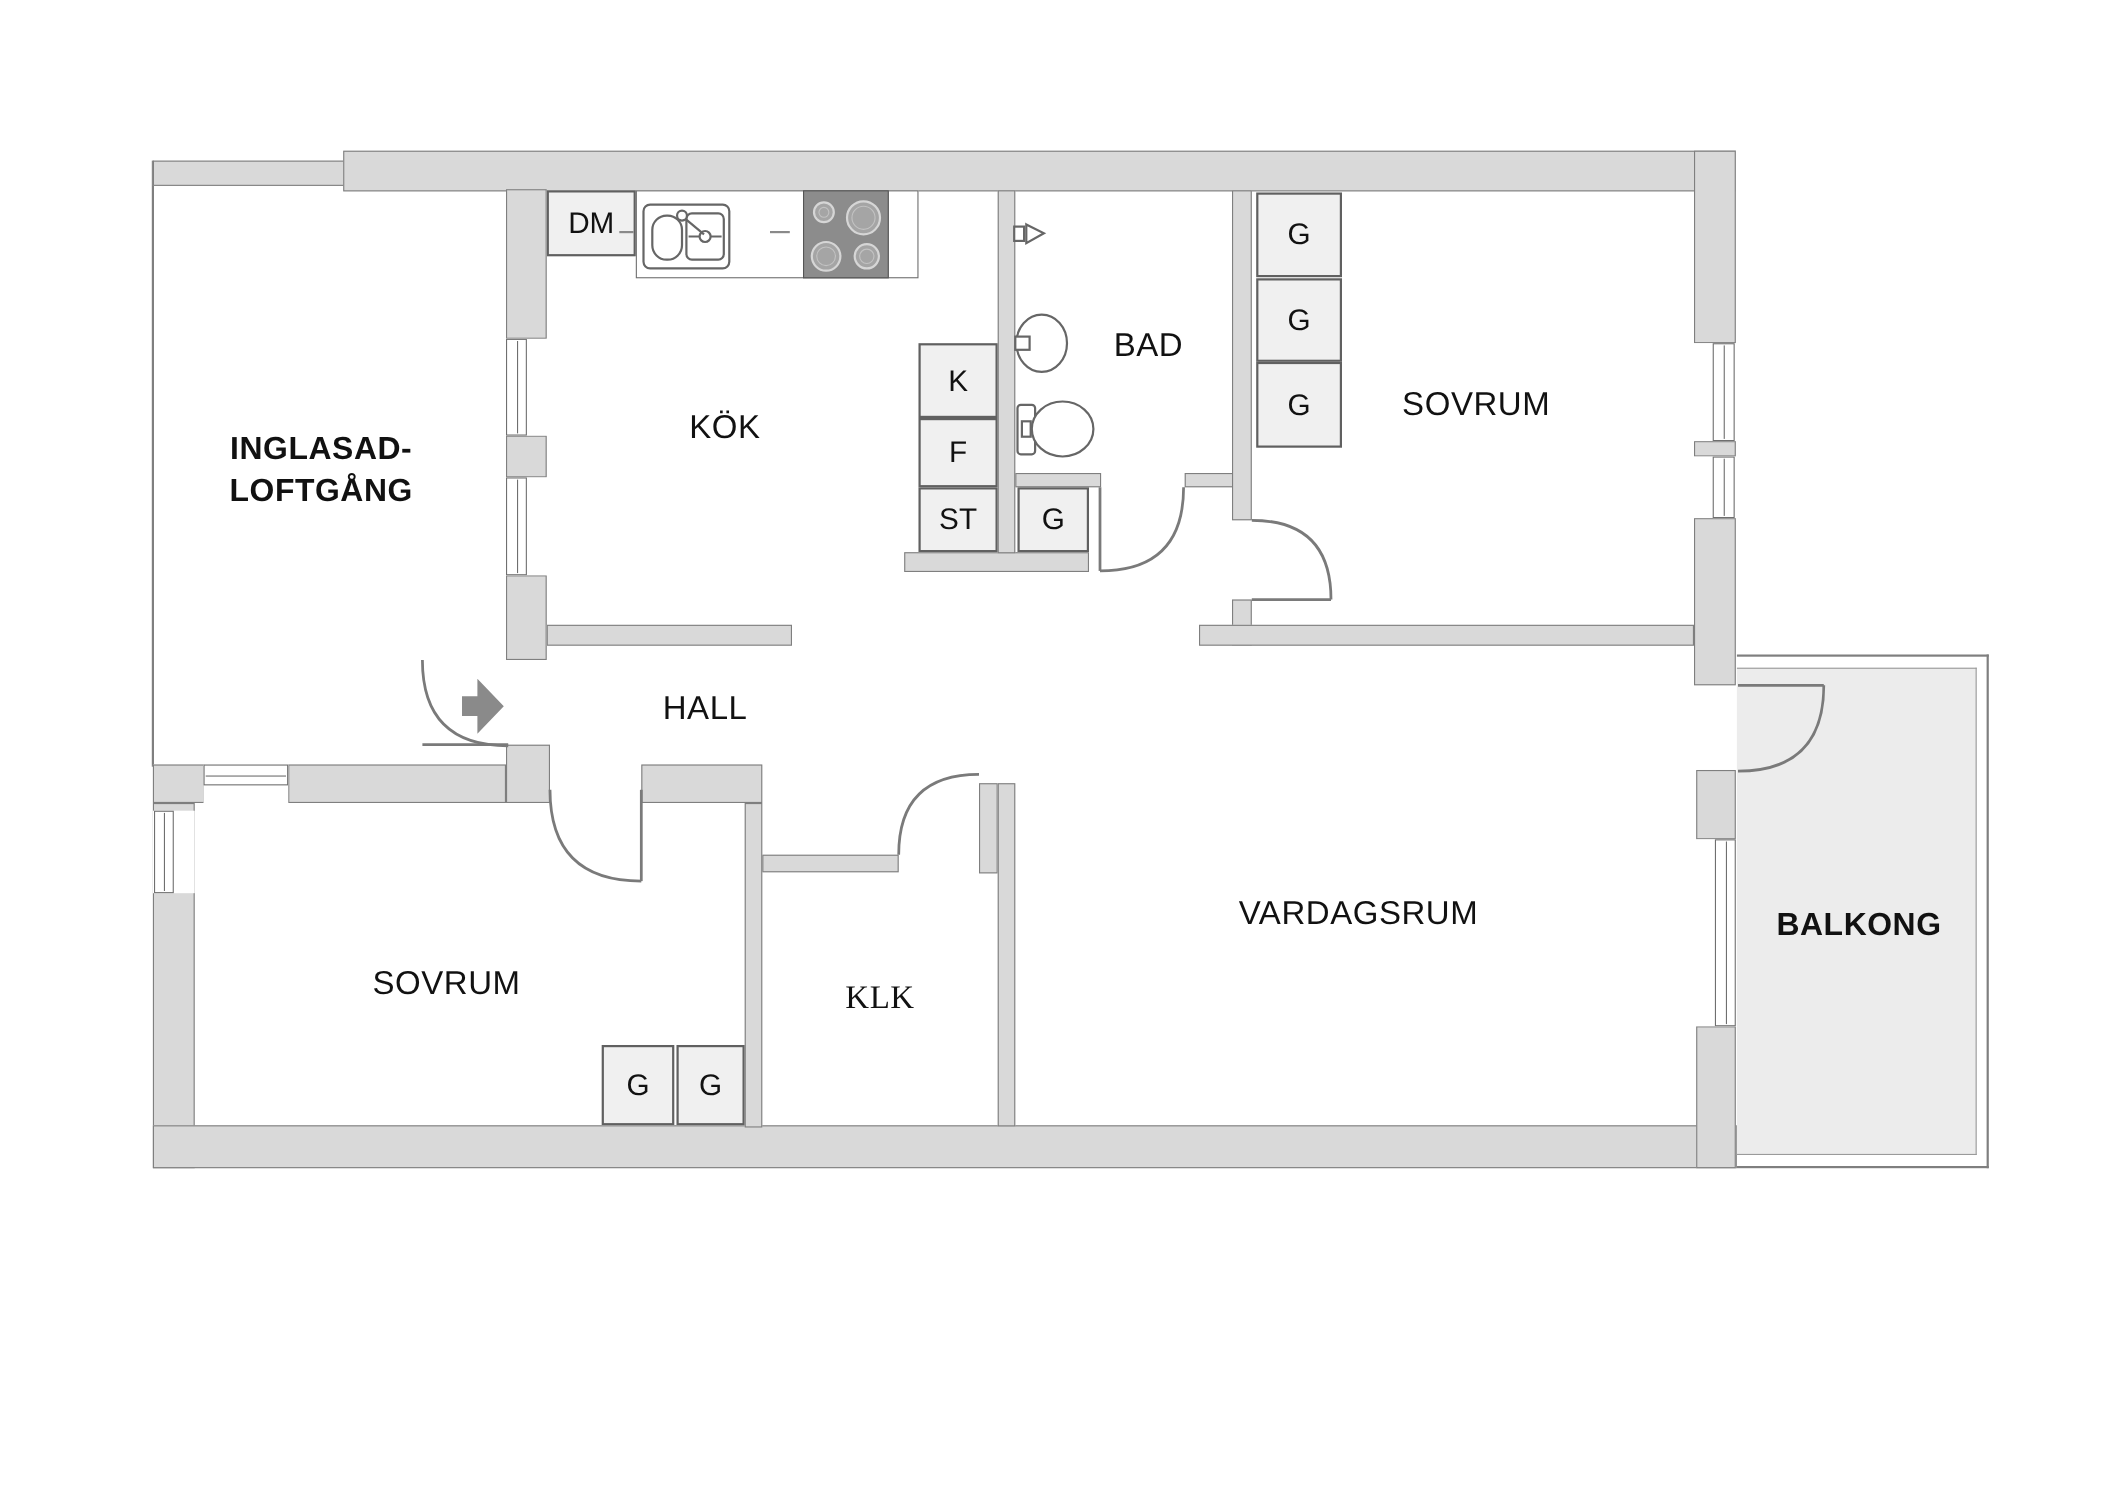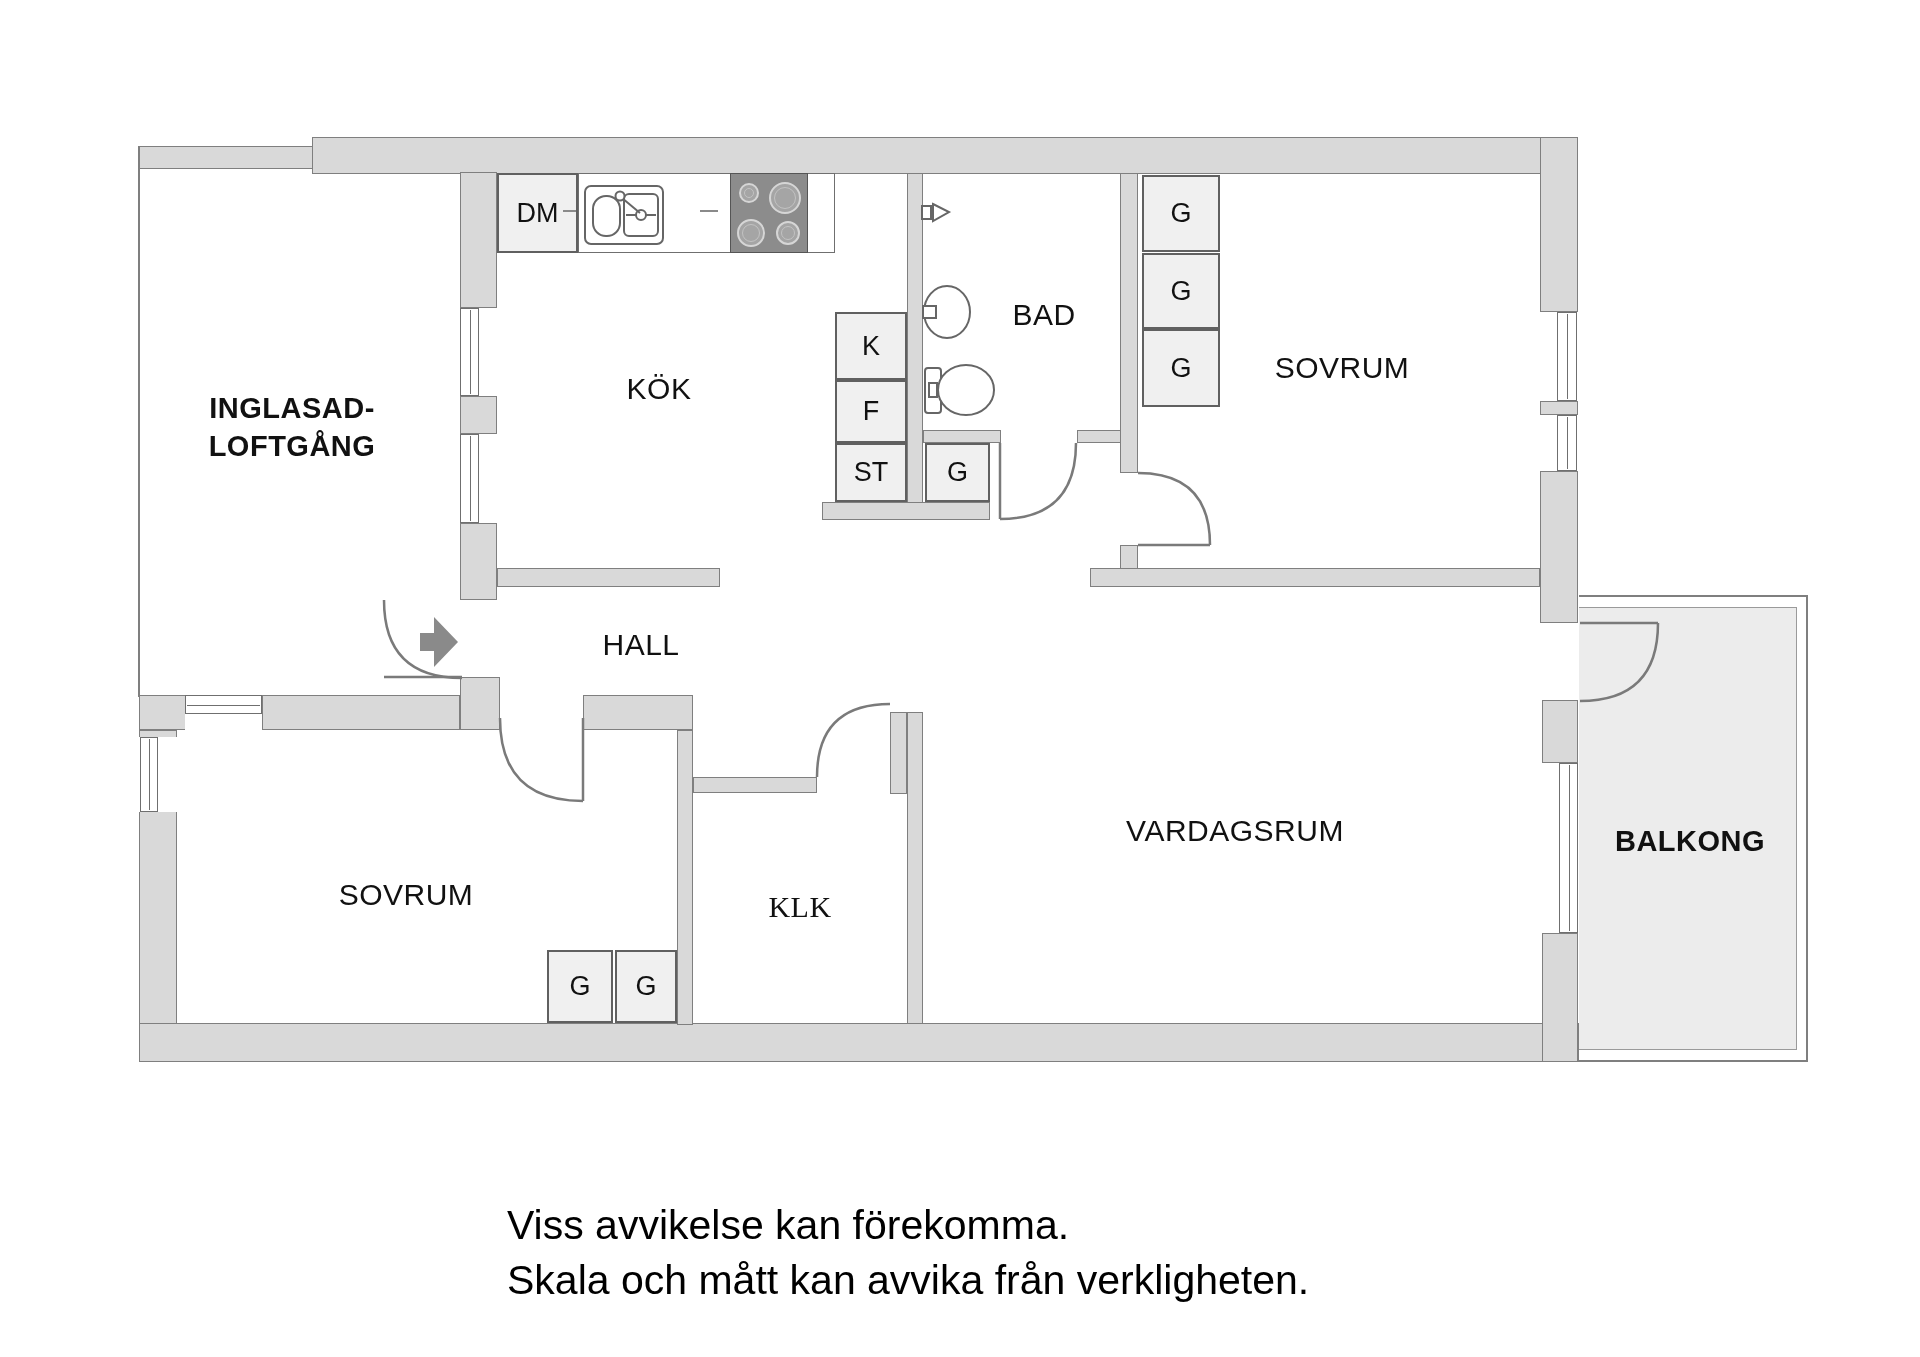--- a/index.html
+++ b/index.html
@@ -72,21 +72,21 @@
   <div class="win" style="left:139px;top:737px;width:38px;height:75px;"></div>
   <div class="glass v" style="left:140px;top:737px;width:18px;height:75px;"></div>
   <div class="win" style="left:1540px;top:312px;width:38px;height:89px;"></div>
   <div class="glass v" style="left:1557px;top:312px;width:20px;height:89px;"></div>
   <div class="win" style="left:1540px;top:415px;width:38px;height:56px;"></div>
   <div class="glass v" style="left:1557px;top:415px;width:20px;height:56px;"></div>
   <div class="win" style="left:1542px;top:763px;width:36px;height:170px;"></div>
   <div class="glass v" style="left:1559px;top:763px;width:19px;height:170px;"></div>
 
   <div class="counter" style="left:578px;top:173px;width:257px;height:80px;"></div>
-  <div class="box" style="left:497px;top:173px;width:81px;height:80px;">
+  <div class="box" style="left:497px;top:173px;width:81px;height:60px;">
     <span>DM</span>
   </div>
   <div class="stove" style="left:730px;top:173px;width:78px;height:80px;"></div>
   <div class="burner" style="left:739px;top:183px;width:20px;height:20px;"></div>
   <div class="burner" style="left:769px;top:182px;width:32px;height:32px;"></div>
   <div class="burner" style="left:737px;top:219px;width:28px;height:28px;"></div>
   <div class="burner" style="left:776px;top:221px;width:24px;height:24px;"></div>
 
   <div class="box" style="left:835px;top:312px;width:72px;height:68px;">
     <span>K</span>
@@ -160,18 +160,14 @@
   </div>
   <div class="lbl" style="left:659px;top:389px;">KÖK</div>
   <div class="lbl" style="left:1044px;top:315px;">BAD</div>
   <div class="lbl" style="left:1342px;top:368px;">SOVRUM</div>
   <div class="lbl" style="left:641px;top:645px;">HALL</div>
   <div class="lbl" style="left:406px;top:895px;">SOVRUM</div>
   <div class="lbl" style="left:800px;top:907px;font-family:Liberation Serif, serif;">KLK</div>
   <div class="lbl" style="left:1235px;top:831px;">VARDAGSRUM</div>
   <div class="lbl small" style="left:1690px;top:841px;">BALKONG</div>
 
-  <div class="disclaimer" style="left:507px;top:1198px;">
-    <div>Viss avvikelse kan förekomma.</div>
-    <div>Skala och mått kan avvika från verkligheten.</div>
-  </div>
 
 </div>
 
 </body></html>

